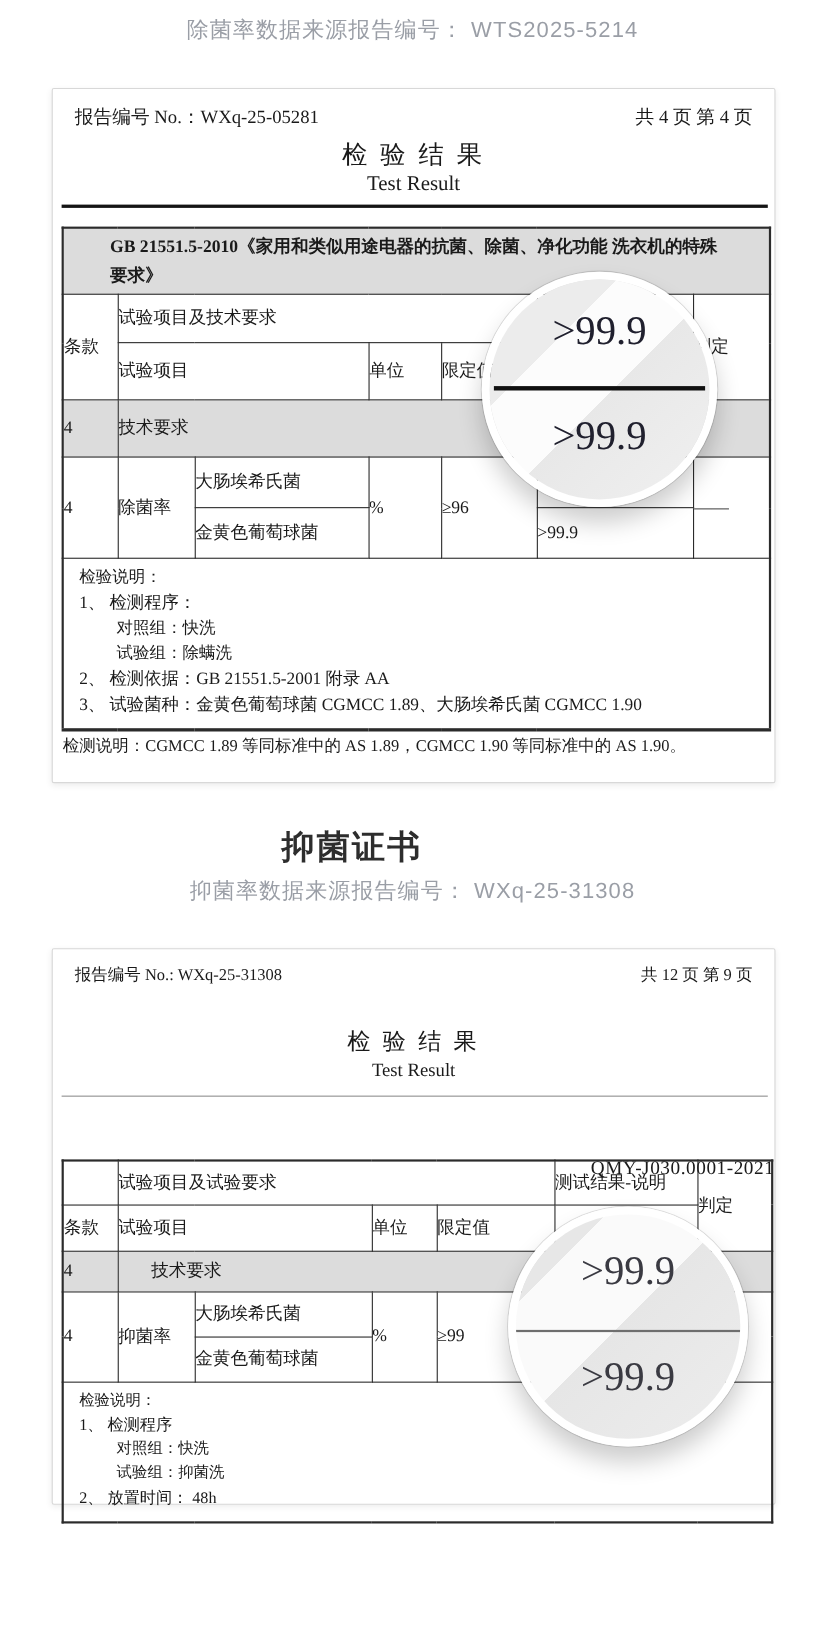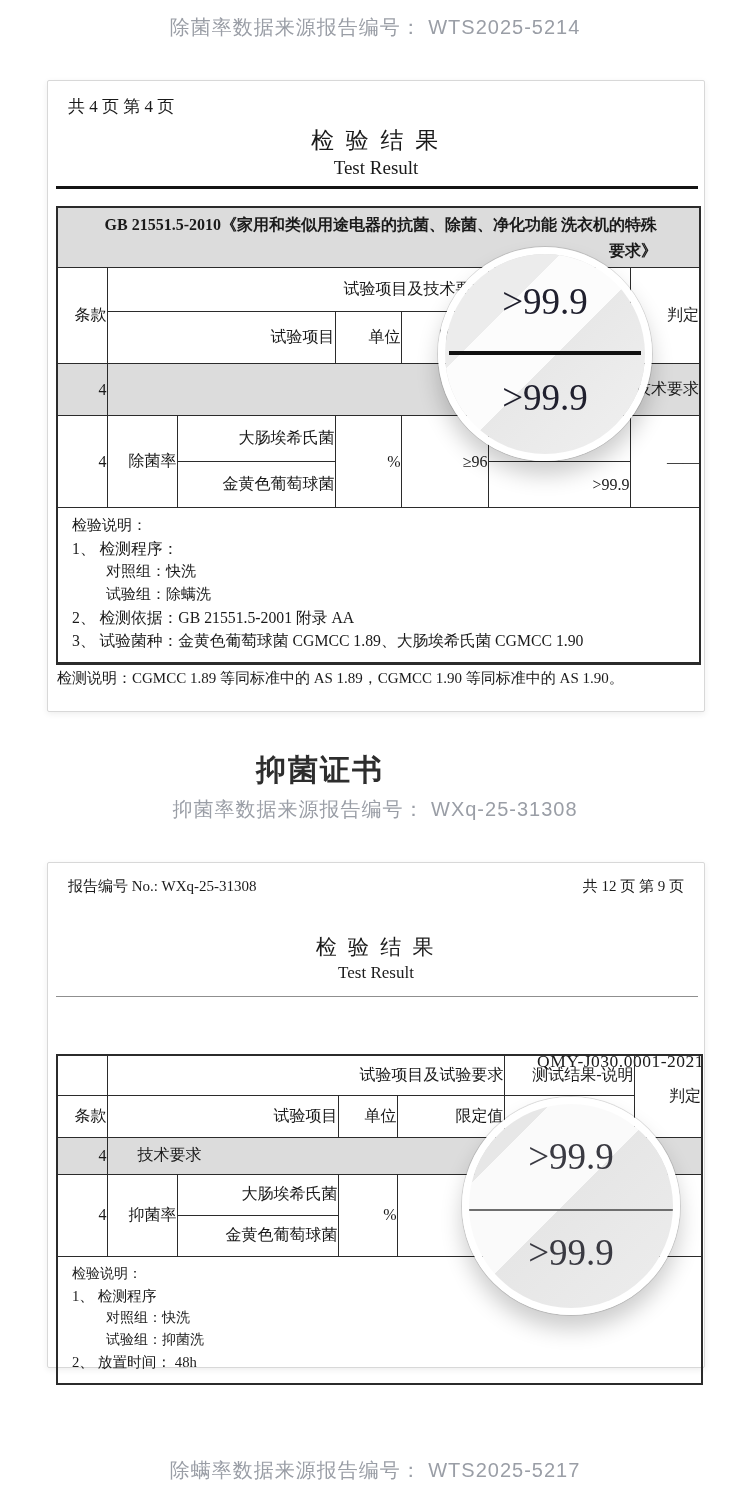--- a/index.html
+++ b/index.html
@@ -69,21 +69,21 @@
   
   table.report {
     position: absolute;
     left: 8px;
     border-collapse: collapse;
     table-layout: fixed;
     border: 2px solid #2b2b2b;
   }
   table.report td {
     border: 1px solid #2b2b2b;
-    text-align: right;
+    text-align: left;
     vertical-align: middle;
     overflow: hidden;
   }
   table.report .gray td { background: #dcdcdc; }
   table.report td.std-row {
     font-weight: bold;
     padding: 4px 42px;
     line-height: 1.6;
   }
   table.report td.notes-cell {
@@ -169,20 +169,21 @@
 </style>
 </head>
 <body>
 
 <div class="page">
 
   <div class="note-line n-top">除菌率数据来源报告编号： WTS2025-5214</div>
 
   <section class="card card1">
     <div class="report-line">
+      <span>报告编号 No.：WXq-25-05281</span>
       <span>共 4 页  第 4 页</span>
     </div>
     <div class="cert-title-cn">检 验 结 果</div>
     <div class="cert-title-en">Test Result</div>
     <div class="rule thick"></div>
 
     <table class="report t1">
       <colgroup>
         <col style="width:50px">
           <col style="width:70px">
@@ -317,15 +318,14 @@
   </section>
 
   <div class="magnifier m2">
     <div class="disc">
       <span class="mag-val v-top">&gt;99.9</span>
       <div class="mag-line"></div>
       <span class="mag-val v-bot">&gt;99.9</span>
     </div>
   </div>
 
-  <div class="note-line n-mite">除螨率数据来源报告编号： WTS2025-5217</div>
 
 </div>
 
 </body></html>

